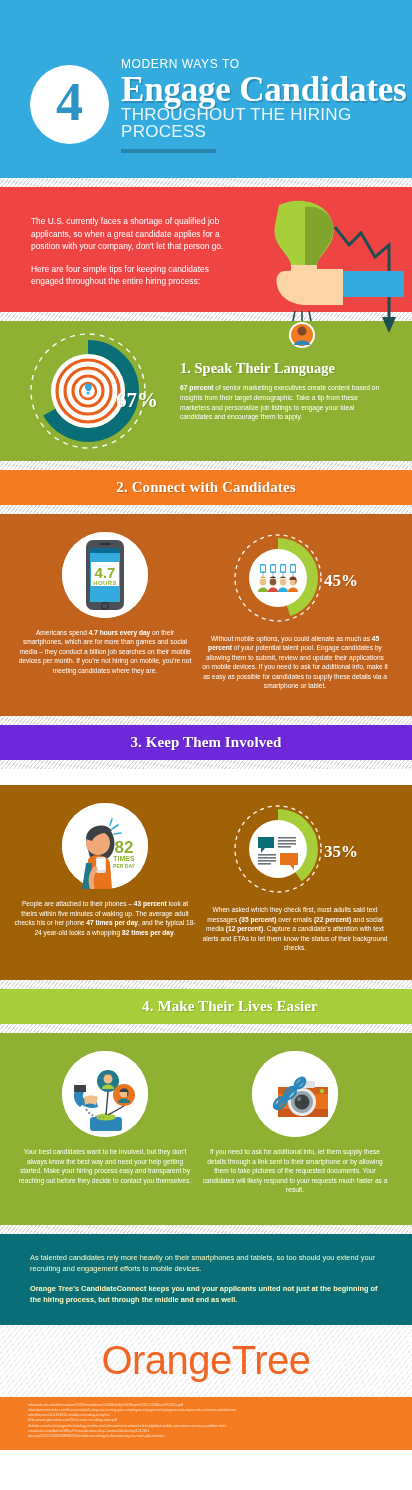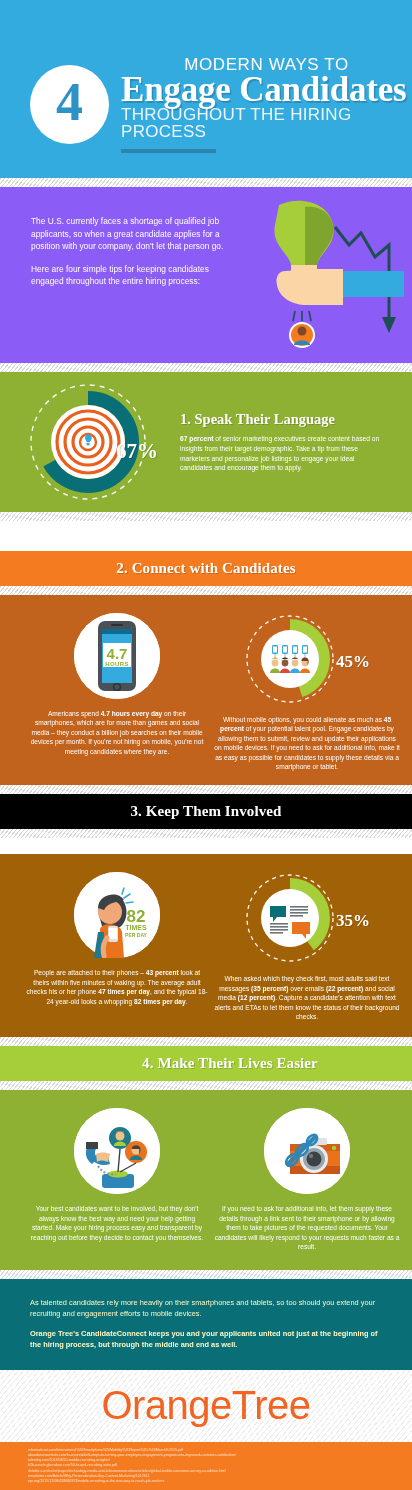--- a/index.html
+++ b/index.html
@@ -43,22 +43,22 @@
   .body-copy {
     font-size: 6.6px;
     line-height: 9.4px;
     color: #ffffff;
     text-align: center;
   }
   .body-copy b { font-weight: bold; }
 
   .two-col {
     display: flex;
-    justify-content: flex-end;
-    padding: 0 10px;
+    justify-content: flex-start;
+    padding: 12px 10px;
   }
   .col { width: 190px; }
 
   .circle-badge {
     width: 86px;
     height: 86px;
     border-radius: 50%;
     background: #ffffff;
     margin: 0 auto;
     position: relative;
@@ -90,24 +90,23 @@
     font-family: "Liberation Serif", serif;
     font-weight: bold;
     font-size: 54px;
     color: #2D93C6;
     line-height: 1;
     position: relative;
     top: -2px;
   }
   #header-text { margin-left: 12px; color: #fff; }
   #title-kicker {
-    font-size: 17px;
+    font-size: 12px;
     letter-spacing: .6px;
     line-height: 19px;
-    text-align: center;
   }
   #title-main {
     font-family: "Liberation Serif", serif;
     font-weight: bold;
     font-size: 35px;
     line-height: 32px;
     letter-spacing: -.2px;
     text-shadow: 1.5px 1.5px 0 rgba(0,0,0,.17);
   }
   #title-sub {
@@ -118,22 +117,22 @@
   }
   #title-rule {
     width: 95px;
     height: 4px;
     background: #2C83AE;
     margin-top: 9px;
   }
 
   
   #intro {
-    background: #8b5cf6;
-    height: 176px;
+    background: #ef4444;
+    height: 125px;
     position: relative;
   }
   #intro-copy {
     position: absolute;
     left: 31px;
     top: 28px;
     width: 200px;
     font-size: 8.4px;
     line-height: 12.6px;
     color: #ffffff;
@@ -159,26 +158,26 @@
     margin-bottom: 6px;
   }
   #sec1-body {
     font-size: 6.7px;
     line-height: 9.6px;
     color: #ffffff;
     text-align: left;
   }
 
   
-  #sec2-head-band { background: #F47B20; margin-top: 30px; }
+  #sec2-head-band { background: #F47B20; }
   #sec2 { background: #C1631C; padding-bottom: 14px; }
   #sec2-row { padding-top: 18px; }
 
   
-  #sec3-head-band { background: #000000; }
+  #sec3-head-band { background: #6d28d9; }
   #sec3 { background: #a16207; padding-bottom: 16px; margin-top: 16px; }
   #sec3-row { padding-top: 18px; }
 
   
   #sec4-head-band { background: #A6CE39; padding-left: 48px; }
   #sec4 { background: #8EB033; padding-bottom: 18px; }
   #sec4-row { padding-top: 18px; }
 
   
   #outro {

